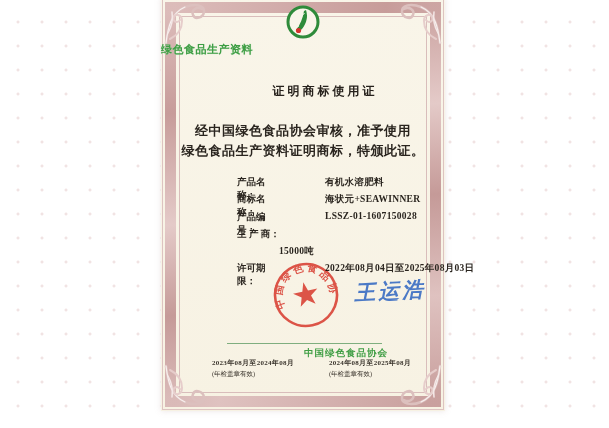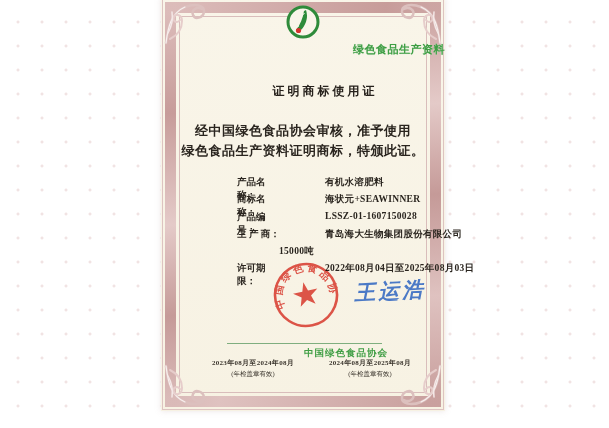--- a/index.html
+++ b/index.html
@@ -23,21 +23,21 @@
     border-image:linear-gradient(155deg,#dcbcba 0%,#c79c9a 20%,#e4cac8 42%,#c59a98 60%,#dfc2c0 80%,#c9a09e 100%) 1;
     pointer-events:none;
   }
   .border-inner { position:absolute; inset:18px; border:1px solid #d9bdbb; pointer-events:none; }
   .corner { position:absolute; width:46px; height:46px; pointer-events:none; }
   .corner.tl { left:1px;  top:1px; }
   .corner.tr { right:1px; top:1px;    transform:scaleX(-1); }
   .corner.bl { left:1px;  bottom:1px; transform:scaleY(-1); }
   .corner.br { right:1px; bottom:1px; transform:scale(-1,-1); }
 
-  .logo { position:absolute; left:0; right:0; top:6px; text-align:right; }
+  .logo { position:absolute; left:0; right:0; top:6px; text-align:left; }
   .logo svg { display:block; margin:0 auto; }
   .logo-text {
     margin-top:2px; font-size:11px; font-weight:bold; color:#3f9e44;
     letter-spacing:0.5px; text-shadow:0 0 1px #bfe0bf;
     font-family:"Liberation Sans","DejaVu Sans",sans-serif;
   }
   .title {
     position:absolute; left:0; right:0; top:85px; text-align:center;
     font-size:12px; font-weight:bold; color:#26211c; letter-spacing:3px;margin-left:44px;
   }
@@ -58,21 +58,21 @@
     position:absolute; left:193px; top:279px; width:80px;
     font-size:21px; color:#4b79c6; font-weight:bold; font-style:italic;
     letter-spacing:3px; transform:rotate(-3deg); white-space:nowrap;
   }
   .footer-line { position:absolute; left:66px; top:345px; width:155px; height:1px; background:#7fae7f; }
   .footer-assoc {
     position:absolute; left:185px; top:349px; transform:translateX(-50%);
     font-size:9.5px; font-weight:bold; color:#3f9e44; letter-spacing:1px;
     white-space:nowrap;
   }
-  .inspect { position:absolute; text-align:center; color:#3a342c; white-space:nowrap; }
+  .inspect { position:absolute; text-align:left; color:#3a342c; white-space:nowrap; }
   .inspect .period { font-size:7px; font-weight:bold; letter-spacing:0.3px; }
   .inspect .note   { font-size:6.5px; margin-top:2px; }
   .inspect.left  { left:92px;  top:360px; transform:translateX(-50%); }
   .inspect.right { left:209px; top:360px; transform:translateX(-50%); }
 </style>
 </head>
 <body>
 
 <div class="certificate">
 
@@ -139,21 +139,20 @@
     <div class="field-row">
       <span class="field-label">商标名称：</span>
       <span class="field-value">海状元+SEAWINNER</span>
     </div>
     <div class="field-row">
       <span class="field-label">产品编号：</span>
       <span class="field-value">LSSZ-01-1607150028</span>
     </div>
     <div class="field-row">
       <span class="field-label">生 产 商：</span>
-      <span class="field-value">青岛海大生物集团股份有限公司</span>
     </div>
     <div class="field-row">
       <span class="field-value">15000吨</span>
     </div>
     <div class="field-row">
       <span class="field-label">许可期限：</span>
       <span class="field-value">2022年08月04日至2025年08月03日</span>
     </div>
   </div>
 

